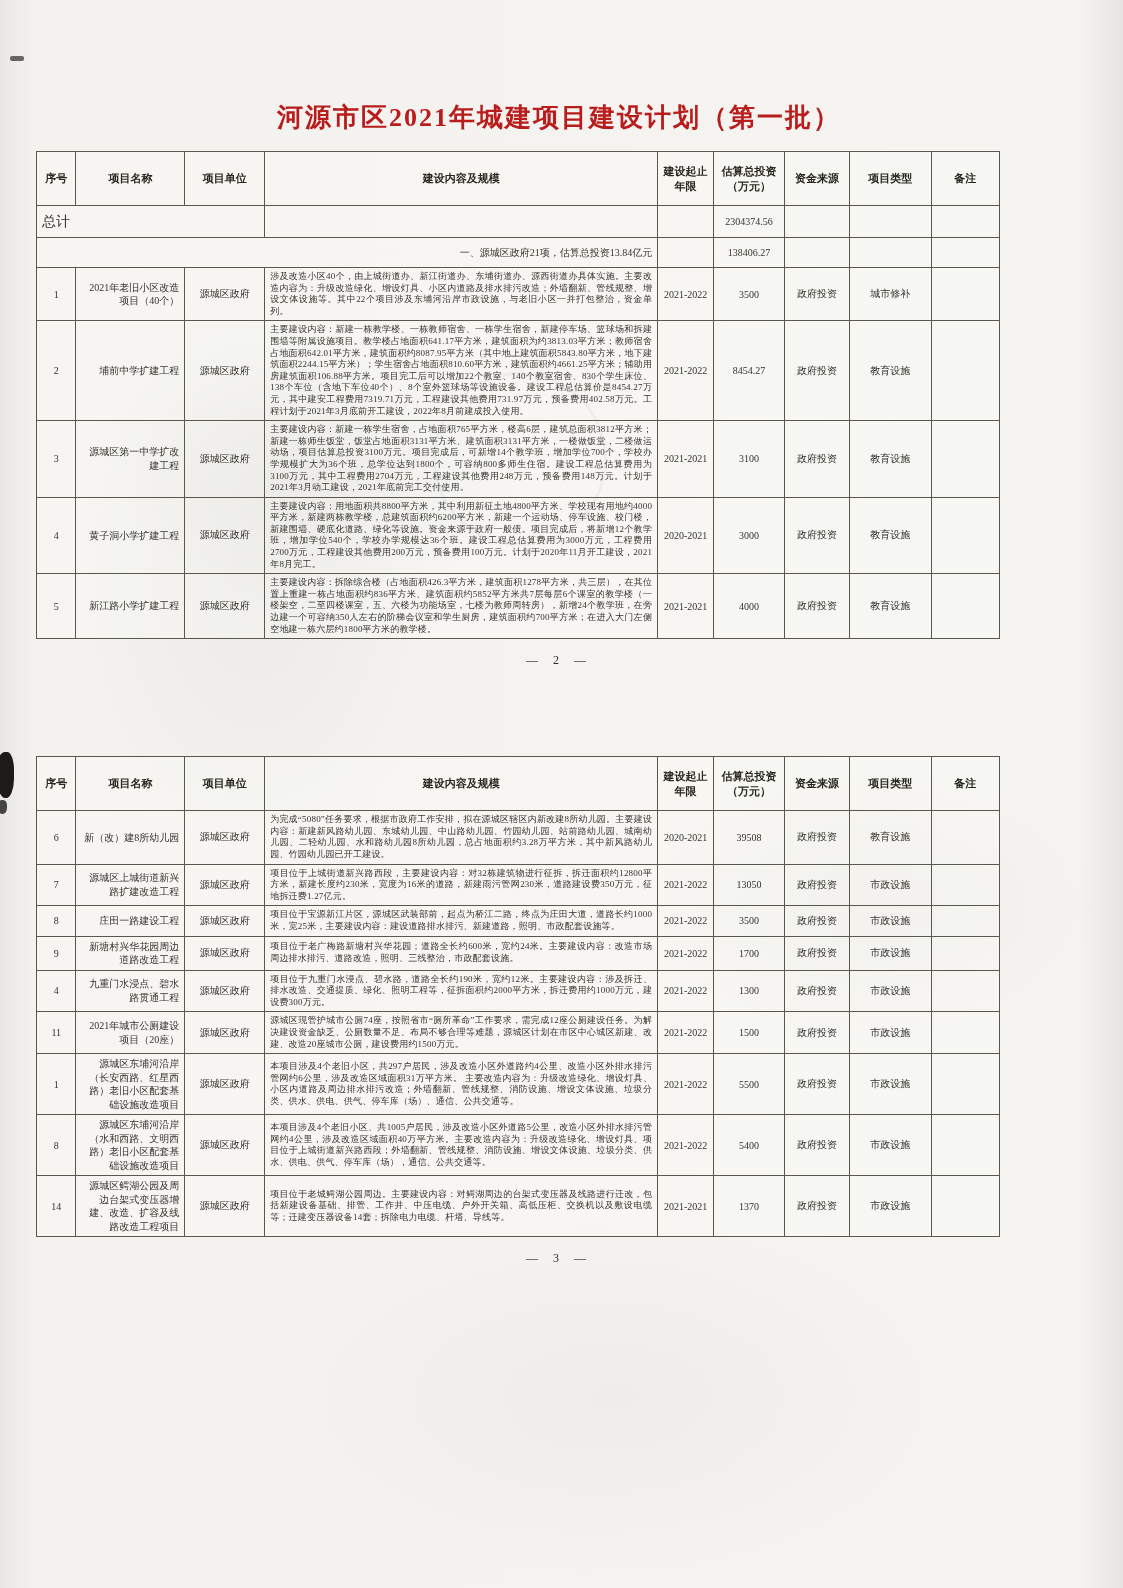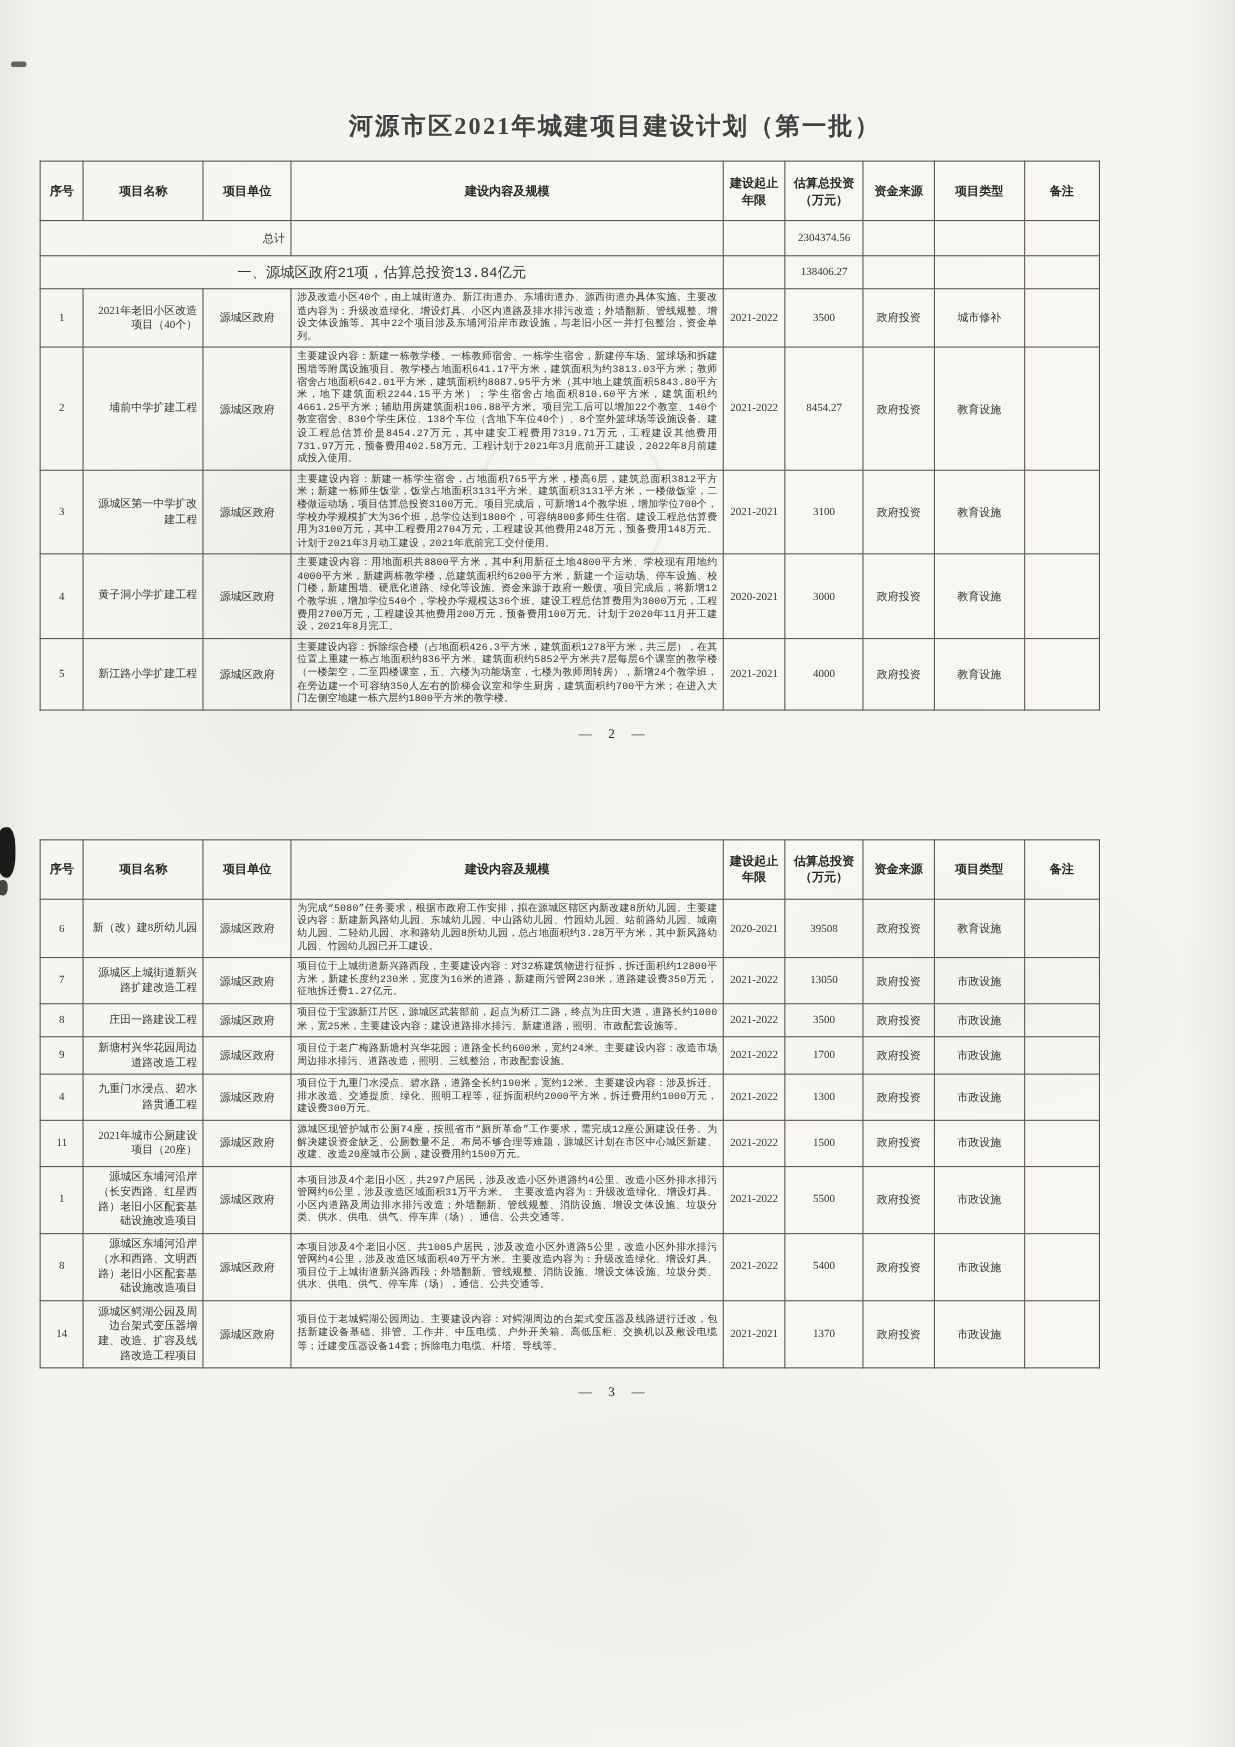--- a/index.html
+++ b/index.html
@@ -17,46 +17,46 @@
   .scan-blob{position:absolute;background:#1c1b19;border-radius:50% 40% 45% 55%;}
   .blob-a{left:-4px;top:752px;width:18px;height:46px;}
   .blob-b{left:-3px;top:800px;width:10px;height:14px;opacity:.8;}
   .blob-c{left:10px;top:56px;width:14px;height:5px;border-radius:2px;opacity:.65;}
   .stamp-ghost{
     position:absolute;left:433px;top:372px;width:168px;height:168px;border-radius:50%;
     border:3px solid rgba(125,125,135,0.10);
   }
   .sheet{position:relative;width:100%;height:100%;box-sizing:border-box;padding:100px 41px 0 36px;}
   .doc-title{
-    text-align:center;font-size:22px;font-weight:700;letter-spacing:2px;
-    color:#404040;margin:0 0 16px 0;
+    text-align:center;font-size:26px;font-weight:700;letter-spacing:2px;
+    color:#b91c1c;margin:0 0 16px 0;
   }
   table.doc-table{
     border-collapse:collapse;table-layout:fixed;width:964px;
     background:rgba(255,255,255,0.25);
   }
   table.doc-table th, table.doc-table td{
     border:1px solid #5a574f;box-sizing:border-box;
     padding:3px 5px;vertical-align:middle;
     color:#34332d;
   }
   table.doc-table th{
     font-size:11px;font-weight:700;text-align:center;
     white-space:pre-line;height:54px;color:#29281f;
   }
   td.c-no{text-align:center;font-size:10px;}
   td.c-name{font-size:10px;line-height:13.5px;text-align:right;padding-left:7px;}
   td.c-unit{text-align:center;font-size:10px;}
   td.c-content{
     font-size:9px;line-height:11.6px;text-align:justify;
-    padding:4px 6px;letter-spacing:0.2px;font-family:Liberation Mono, monospace;
+    padding:4px 6px;letter-spacing:0.2px;
   }
   td.c-period,td.c-inv,td.c-fund,td.c-type{text-align:center;font-size:10px;}
-  td.c-label{text-align:right;font-size:10px;height:32px;font-family:Liberation Mono, monospace;}
-  td.c-section{font-size:13px;text-align:center;padding-left:6px;height:30px;font-family:Liberation Mono, monospace;}
+  td.c-label{text-align:left;font-size:14px;height:32px;font-family:Liberation Mono, monospace;}
+  td.c-section{font-size:10px;text-align:right;padding-left:6px;height:30px;}
   .page-footer{
     width:1046px;text-align:center;font-size:12px;color:#2c2b26;
     margin-top:14px;letter-spacing:6px;
   }
   .gap{height:88px;}
 </style>
 </head>
 <body>
 
 <div class="scan-blob blob-a"></div>

